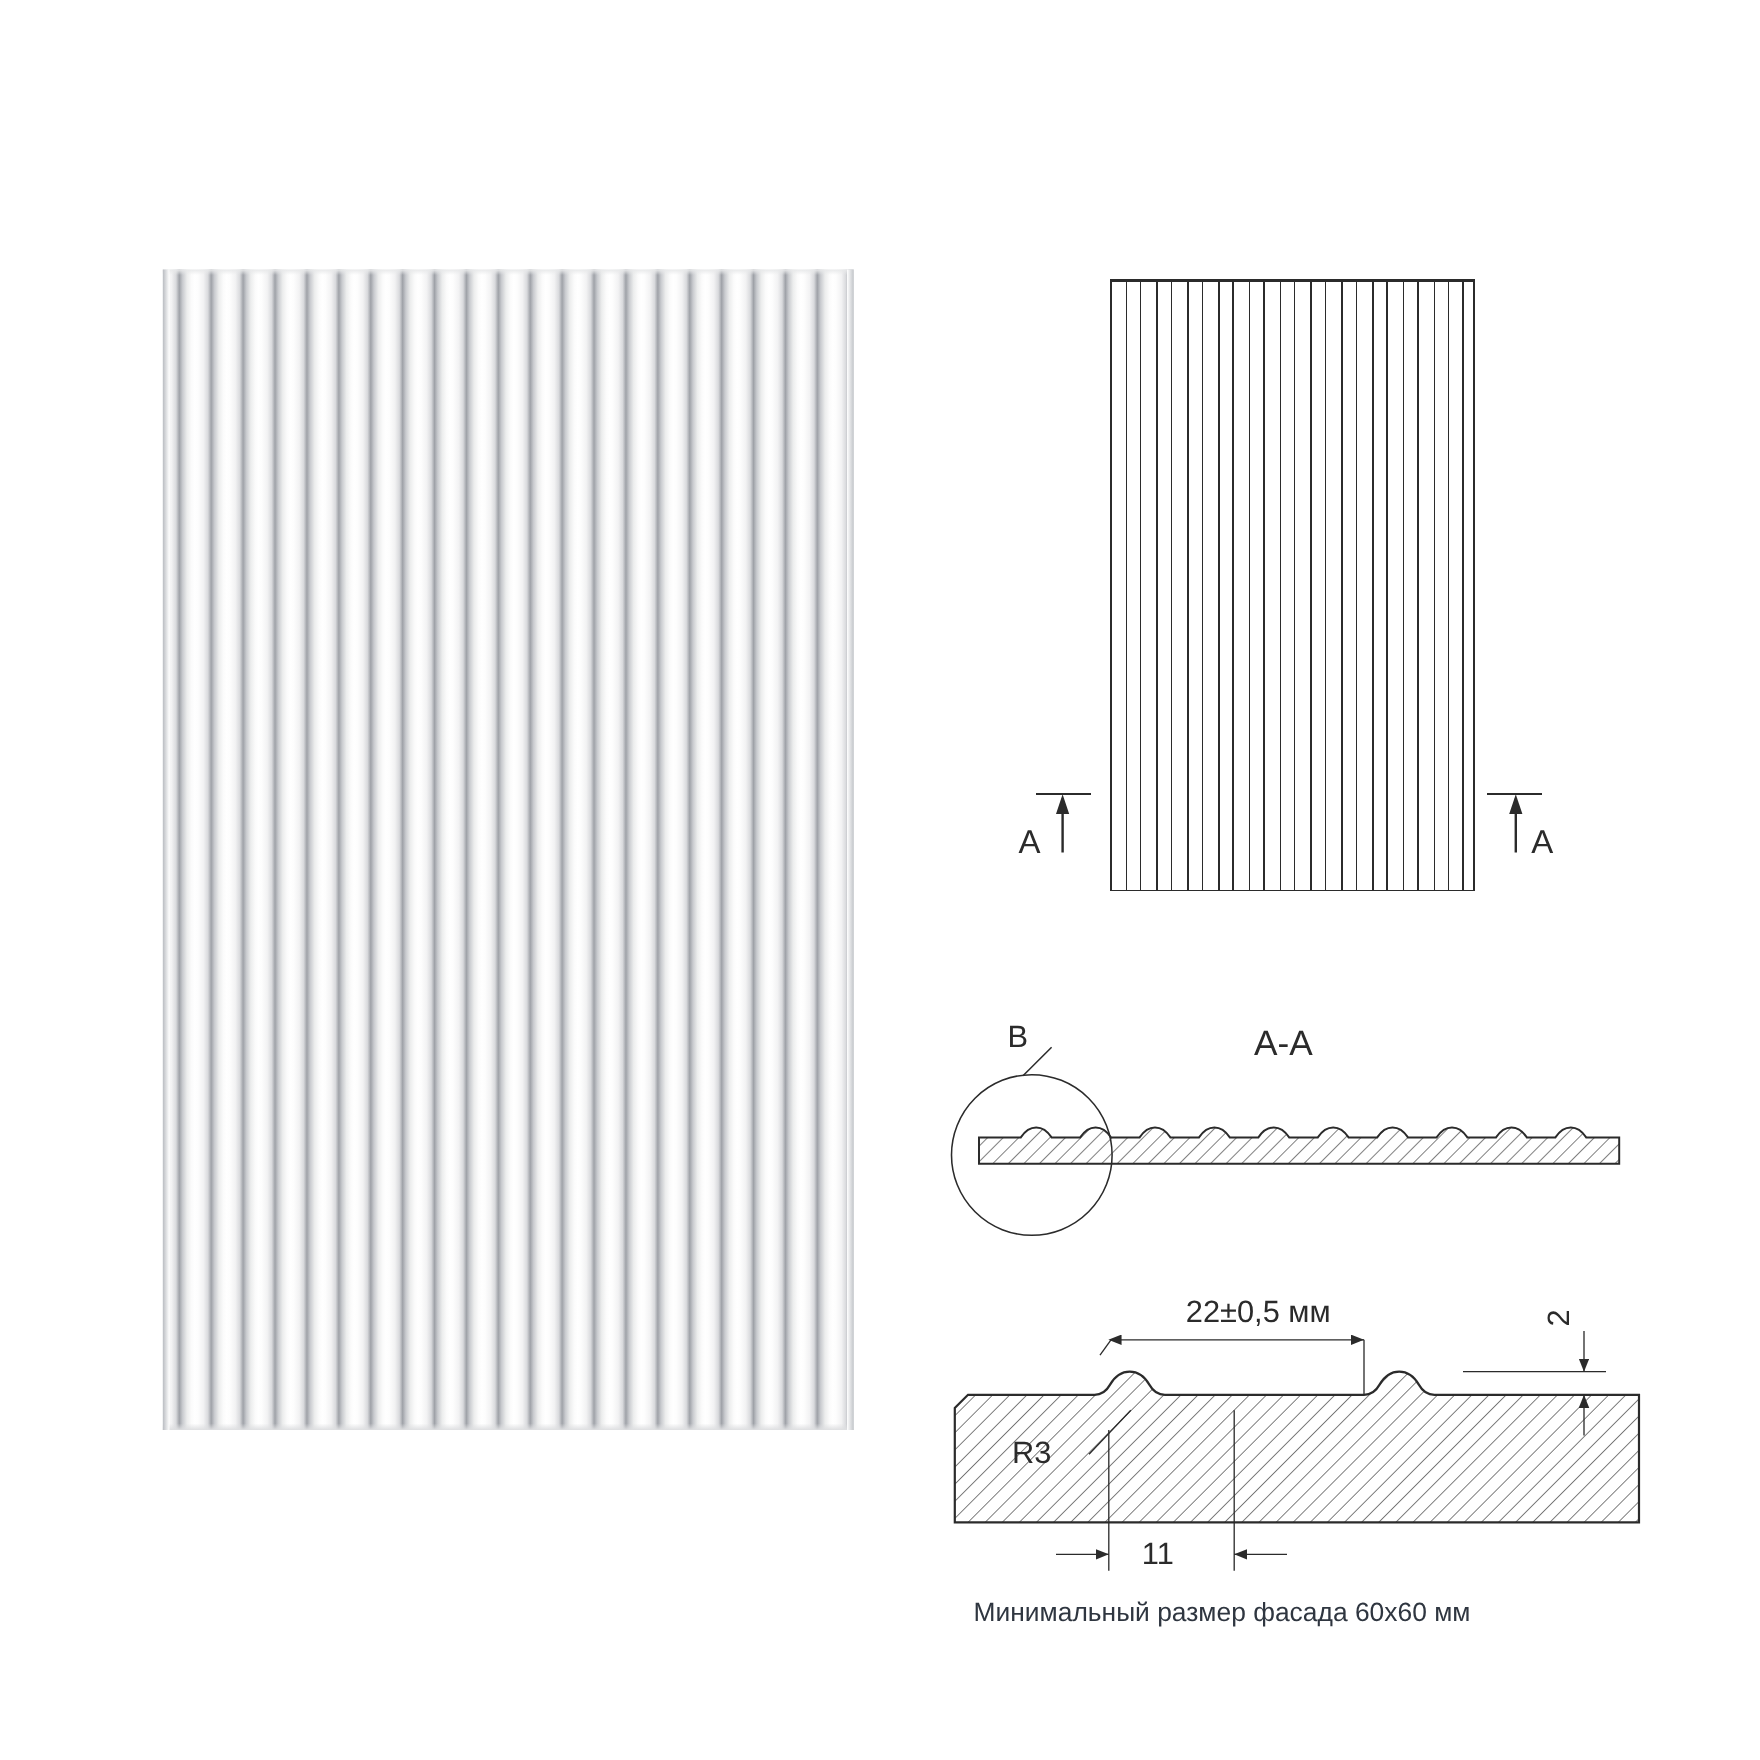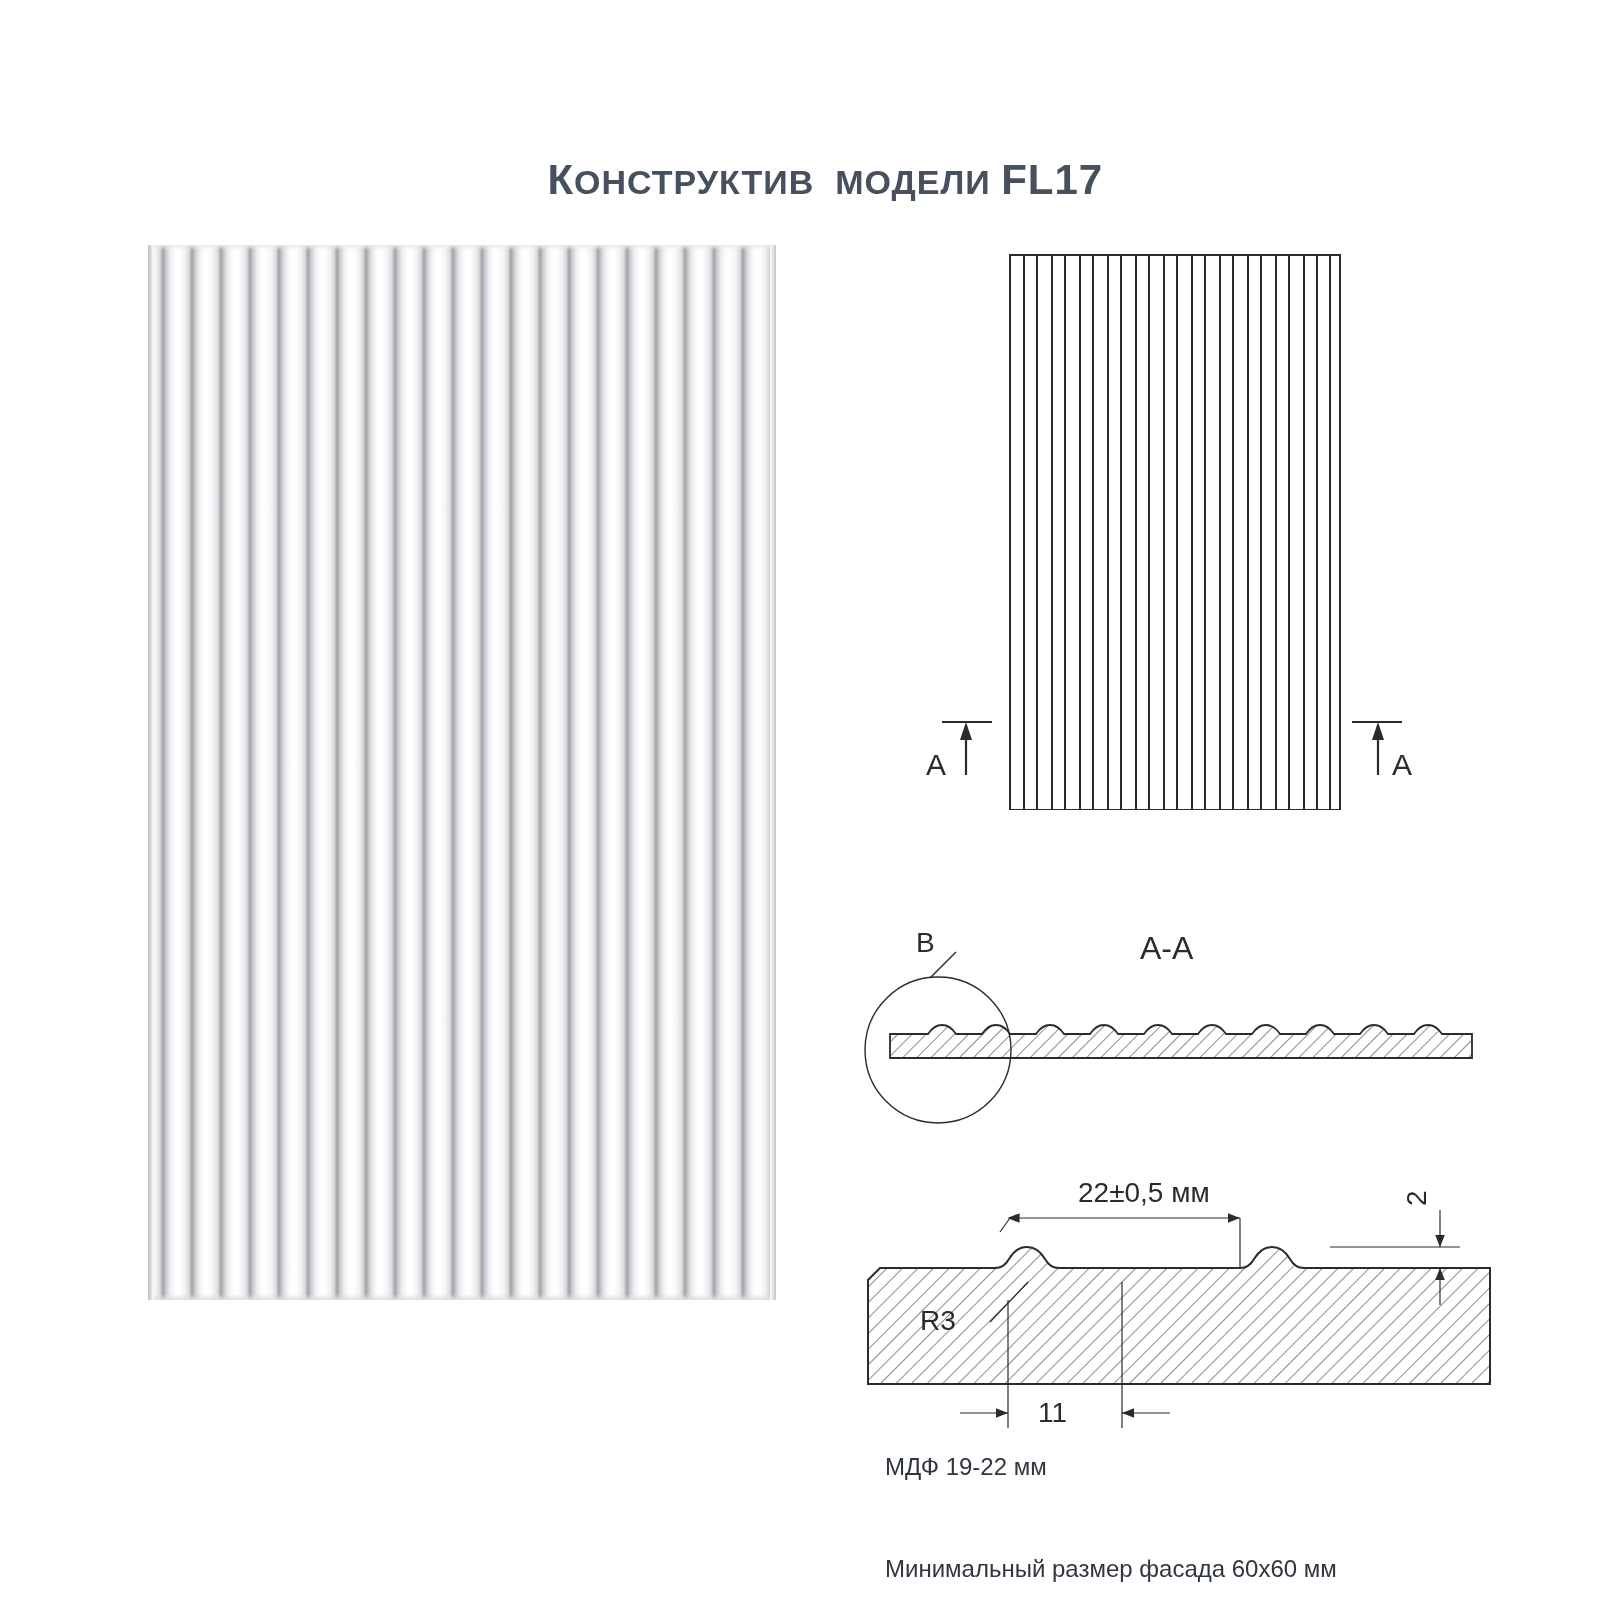--- a/index.html
+++ b/index.html
@@ -110,23 +110,20 @@
     color: #2f3640;
     white-space: pre;
   }
   .notes div { white-space: pre; }
 </style>
 </head>
 <body>
 
 <div class="page">
 
-  <div class="title">
-    <span>К</span><span class="small-caps">ОНСТРУКТИВ  МОДЕЛИ </span><span>FL17</span>
-  </div>
 
   <div class="panel-render">
     <div class="ribs"></div>
     <div class="edge-top"></div>
     <div class="edge-bottom"></div>
     <div class="edge-left"></div>
     <div class="edge-right"></div>
   </div>
 
   <div class="dwg" style="left:900px; top:230px; width:540px; height:580px;">
@@ -244,19 +241,18 @@
 
       <line x1="148" y1="130" x2="148" y2="258" class="dim"></line>
       <line x1="262" y1="112" x2="262" y2="258" class="dim"></line>
       <line x1="100" y1="243" x2="148" y2="243" class="dim" marker-end="url(#arr)"></line>
       <line x1="310" y1="243" x2="262" y2="243" class="dim" marker-end="url(#arr)"></line>
       <text class="txt" x="178" y="252" font-size="28">11</text>
     </svg>
   </div>
 
   <div class="notes">
-    <div>МДФ 19-22 мм</div>
     <div>Минимальный размер фасада 60х60 мм</div>
     
     
   </div>
 
 </div>
 
 </body></html>

